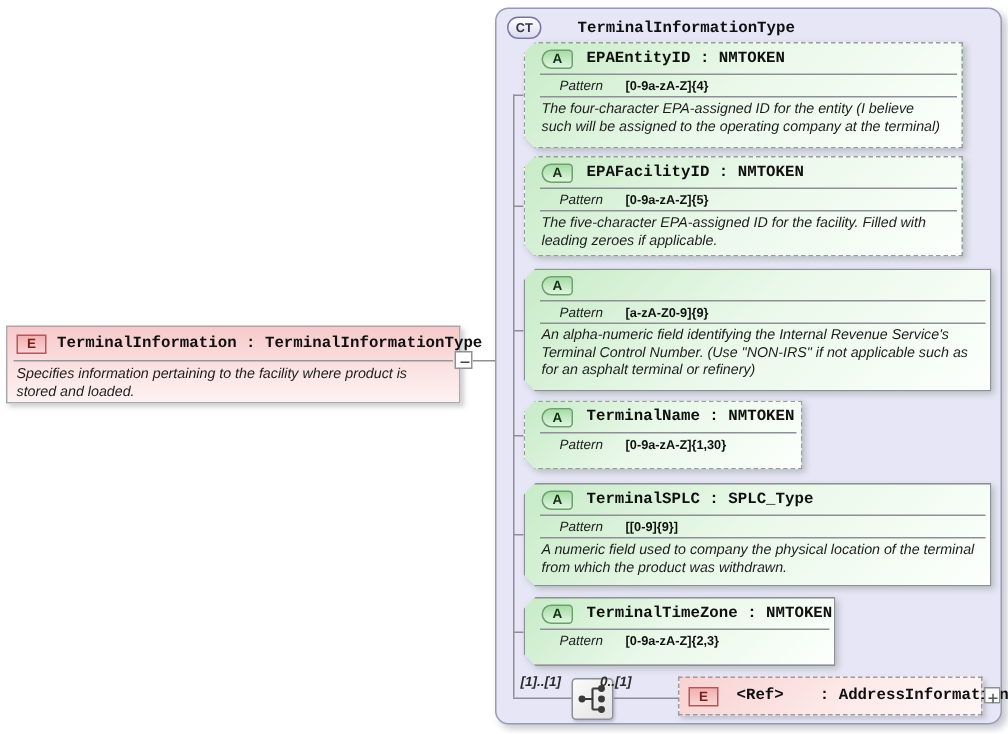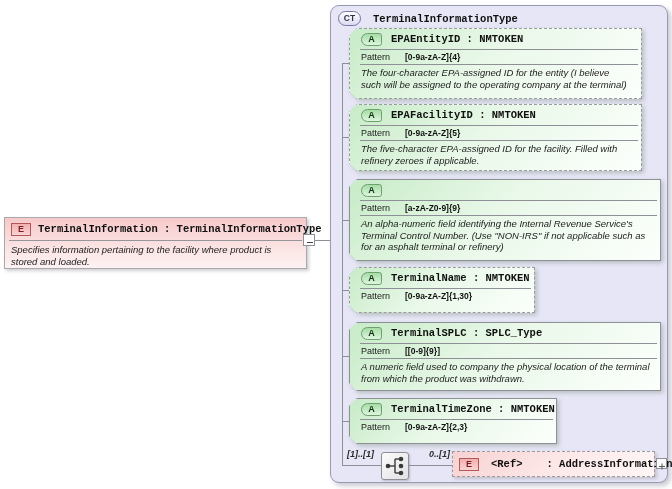--- a/index.html
+++ b/index.html
@@ -34,33 +34,33 @@
   
   .collapse-box { position:absolute; left:303px; top:234px; width:12px; height:12px;
                   background:#fff; border:1px solid #8f8f97; }
   .expand-box   { position:absolute; left:656px; top:458px; width:11px; height:11px;
                   background:#fafafa; border:1px solid #8f8f97; }
 
   
   .ct-box { position:absolute; left:330px; top:5px; width:338px; height:478px;
             border:1px solid #9a9ab4; border-radius:9px; background:#e6e6f6;
             box-shadow:3px 3px 5px rgba(120,120,145,.4); }
-  .ct-head { position:absolute; left:7px; top:5px; display:flex; align-items:center; gap:12px; }
+  .ct-head { position:absolute; left:7px; top:5px; display:flex; align-items:center; gap:24px; }
 
   
   .shadow-wrap { position:absolute; filter:drop-shadow(2px 2px 2px rgba(110,130,110,.4)); }
   .attr-box { position:relative; width:100%; height:100%;
               background:linear-gradient(135deg,#c7ebc7 0%,#e9f8e9 45%,#fcfffc 100%);
               clip-path:polygon(8px 0,100% 0,100% 100%,8px 100%,0 calc(100% - 8px),0 8px); }
   .attr-box.dashed { border:1px dashed #9a9aa0; }
   .attr-box.solid  { border:1px solid #8f8f97; }
   .attr-head { display:flex; align-items:center; gap:9px; height:20px; padding-left:11px; }
   .attr-sep  { border-top:1px solid #8f8f97; margin:0 3px 0 10px; }
   .pattern-row { display:flex; align-items:baseline; gap:15px; padding:2px 6px 1px 11px; height:14px; }
-  .pattern-label { font-size:9px; color:#1c1c1c; }
+  .pattern-label { font-style:italic; font-size:9px; color:#1c1c1c;margin-left:12px; }
   .pattern-value { font-weight:bold; font-size:8.5px; color:#101010; white-space:nowrap; }
   .attr-desc { padding:2px 10px 0 11px; }
 
   #attr0 { left:349px; top:28px;  width:293px; height:71px; }
   #attr1 { left:349px; top:104px; width:293px; height:67px; }
   #attr2 { left:349px; top:179px; width:312px; height:82px; }
   #attr3 { left:349px; top:267px; width:186px; height:46px; }
   #attr4 { left:349px; top:322px; width:312px; height:69px; }
   #attr5 { left:349px; top:398px; width:208px; height:46px; }
 
@@ -140,21 +140,21 @@
       <div class="attr-head">
         <span class="badge a-badge">A</span>
         <span class="title-text">EPAFacilityID : NMTOKEN</span>
       </div>
       <div class="attr-sep"></div>
       <div class="pattern-row">
         <span class="pattern-label">Pattern</span>
         <span class="pattern-value">[0-9a-zA-Z]{5}</span>
       </div>
       <div class="attr-sep"></div>
-      <div class="attr-desc desc-text">The five-character EPA-assigned ID for the facility.  Filled with refinery zeroes if applicable.</div>
+      <div class="attr-desc desc-text">The five-character EPA-assigned ID for the facility.  Filled with leading zeroes if applicable.</div>
     </div>
   </div>
 
   <div class="shadow-wrap" id="attr2">
     <div class="attr-box solid">
       <div class="attr-head">
         <span class="badge a-badge">A</span>
       </div>
       <div class="attr-sep"></div>
       <div class="pattern-row">
@@ -218,21 +218,21 @@
       <line x1="12" y1="5" x2="12" y2="19" stroke="#3a3a3a" stroke-width="1.4"></line>
       <line x1="12" y1="5" x2="17" y2="5" stroke="#3a3a3a" stroke-width="1.4"></line>
       <line x1="12" y1="19" x2="17" y2="19" stroke="#3a3a3a" stroke-width="1.4"></line>
       <circle cx="5" cy="12" r="2.3" fill="#3a3a3a"></circle>
       <circle cx="18" cy="5" r="2.3" fill="#3a3a3a"></circle>
       <circle cx="18" cy="12" r="2.3" fill="#3a3a3a"></circle>
       <circle cx="18" cy="19" r="2.3" fill="#3a3a3a"></circle>
     </svg>
   </div>
 
-  <span class="card-label" style="left:400px;top:449px;margin-left:29px;">0..[1]</span>
+  <span class="card-label" style="left:400px;top:449px;">0..[1]</span>
 
   <div class="ref-box">
     <span class="badge e-badge">E</span>
     <span class="title-text">&lt;Ref&gt;</span>
     <span class="title-text ref-type">: AddressInformation</span>
   </div>
 
   <div class="expand-box">
     <svg width="11" height="11">
       <line x1="2" y1="4.5" x2="8" y2="4.5" stroke="#555" stroke-width="1"></line>

